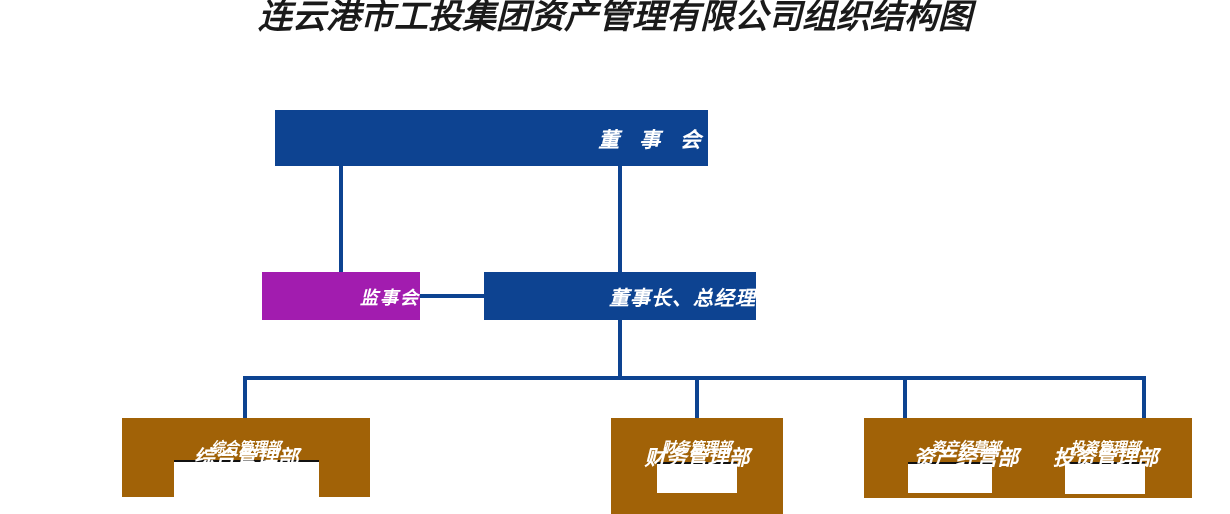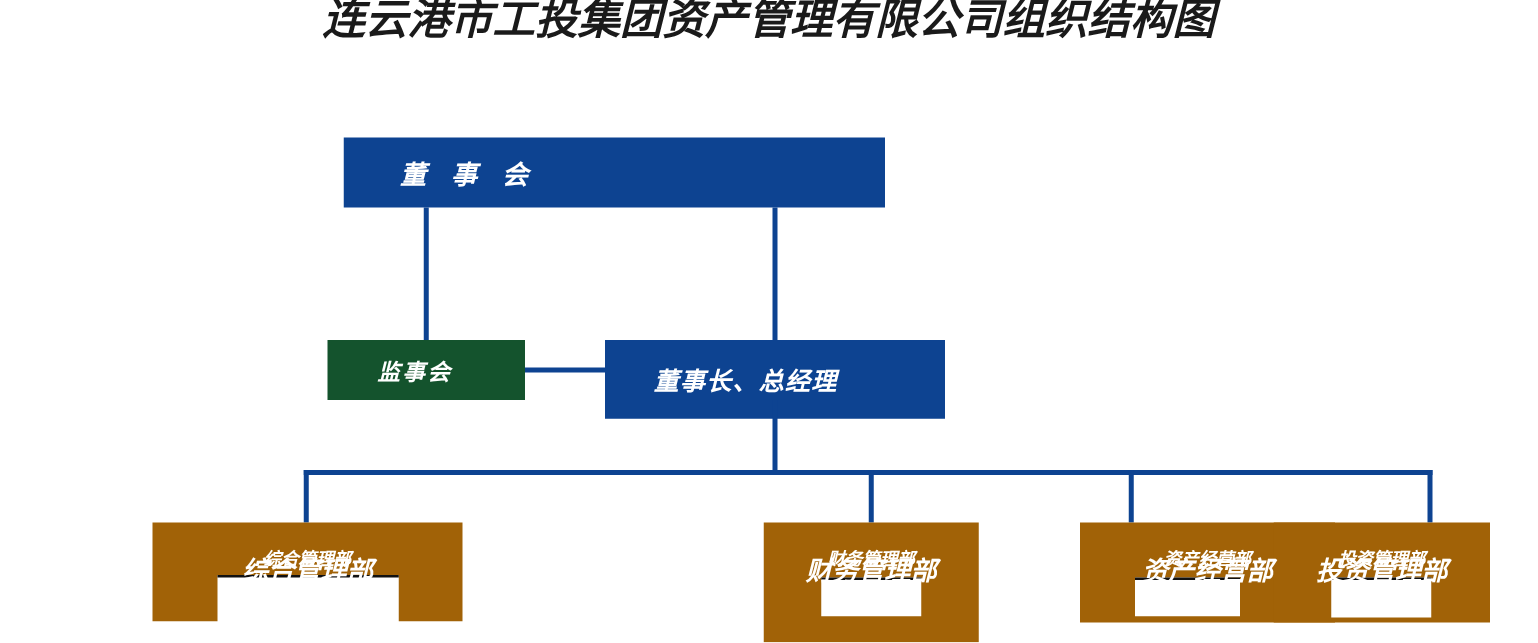--- a/index.html
+++ b/index.html
@@ -34,29 +34,28 @@
     line-height: 40px;
     white-space: nowrap;
   }
 
   
   .node {
     position: absolute;
     box-sizing: border-box;
     display: flex;
     align-items: center;
-    justify-content: flex-start;
+    justify-content: flex-end;
     color: #ffffff;
     font-weight: 700;
     text-align: center;
     overflow: visible;
-    padding-left: 38px;
   }
   .node.primary   { background: #0d4391; }
-  .node.secondary { background: #14532d; }
+  .node.secondary { background: #a21caf; }
 
   
   #node-board {
     left: 275px;
     top: 110px;
     width: 433px;
     height: 56px;
     font-size: 21px;
     letter-spacing: 7px;
     text-indent: 7px;
@@ -71,21 +70,21 @@
     font-size: 18px;
     letter-spacing: 2px;
     text-indent: 2px;
   }
 
   
   #node-chairman {
     left: 484px;
     top: 272px;
     width: 272px;
-    height: 63px;
+    height: 48px;
     font-size: 20px;
     letter-spacing: 1px;
     text-indent: 1px;
   }
 
   
   .dept {
     position: absolute;
     background: #a16207;
     box-sizing: border-box;

